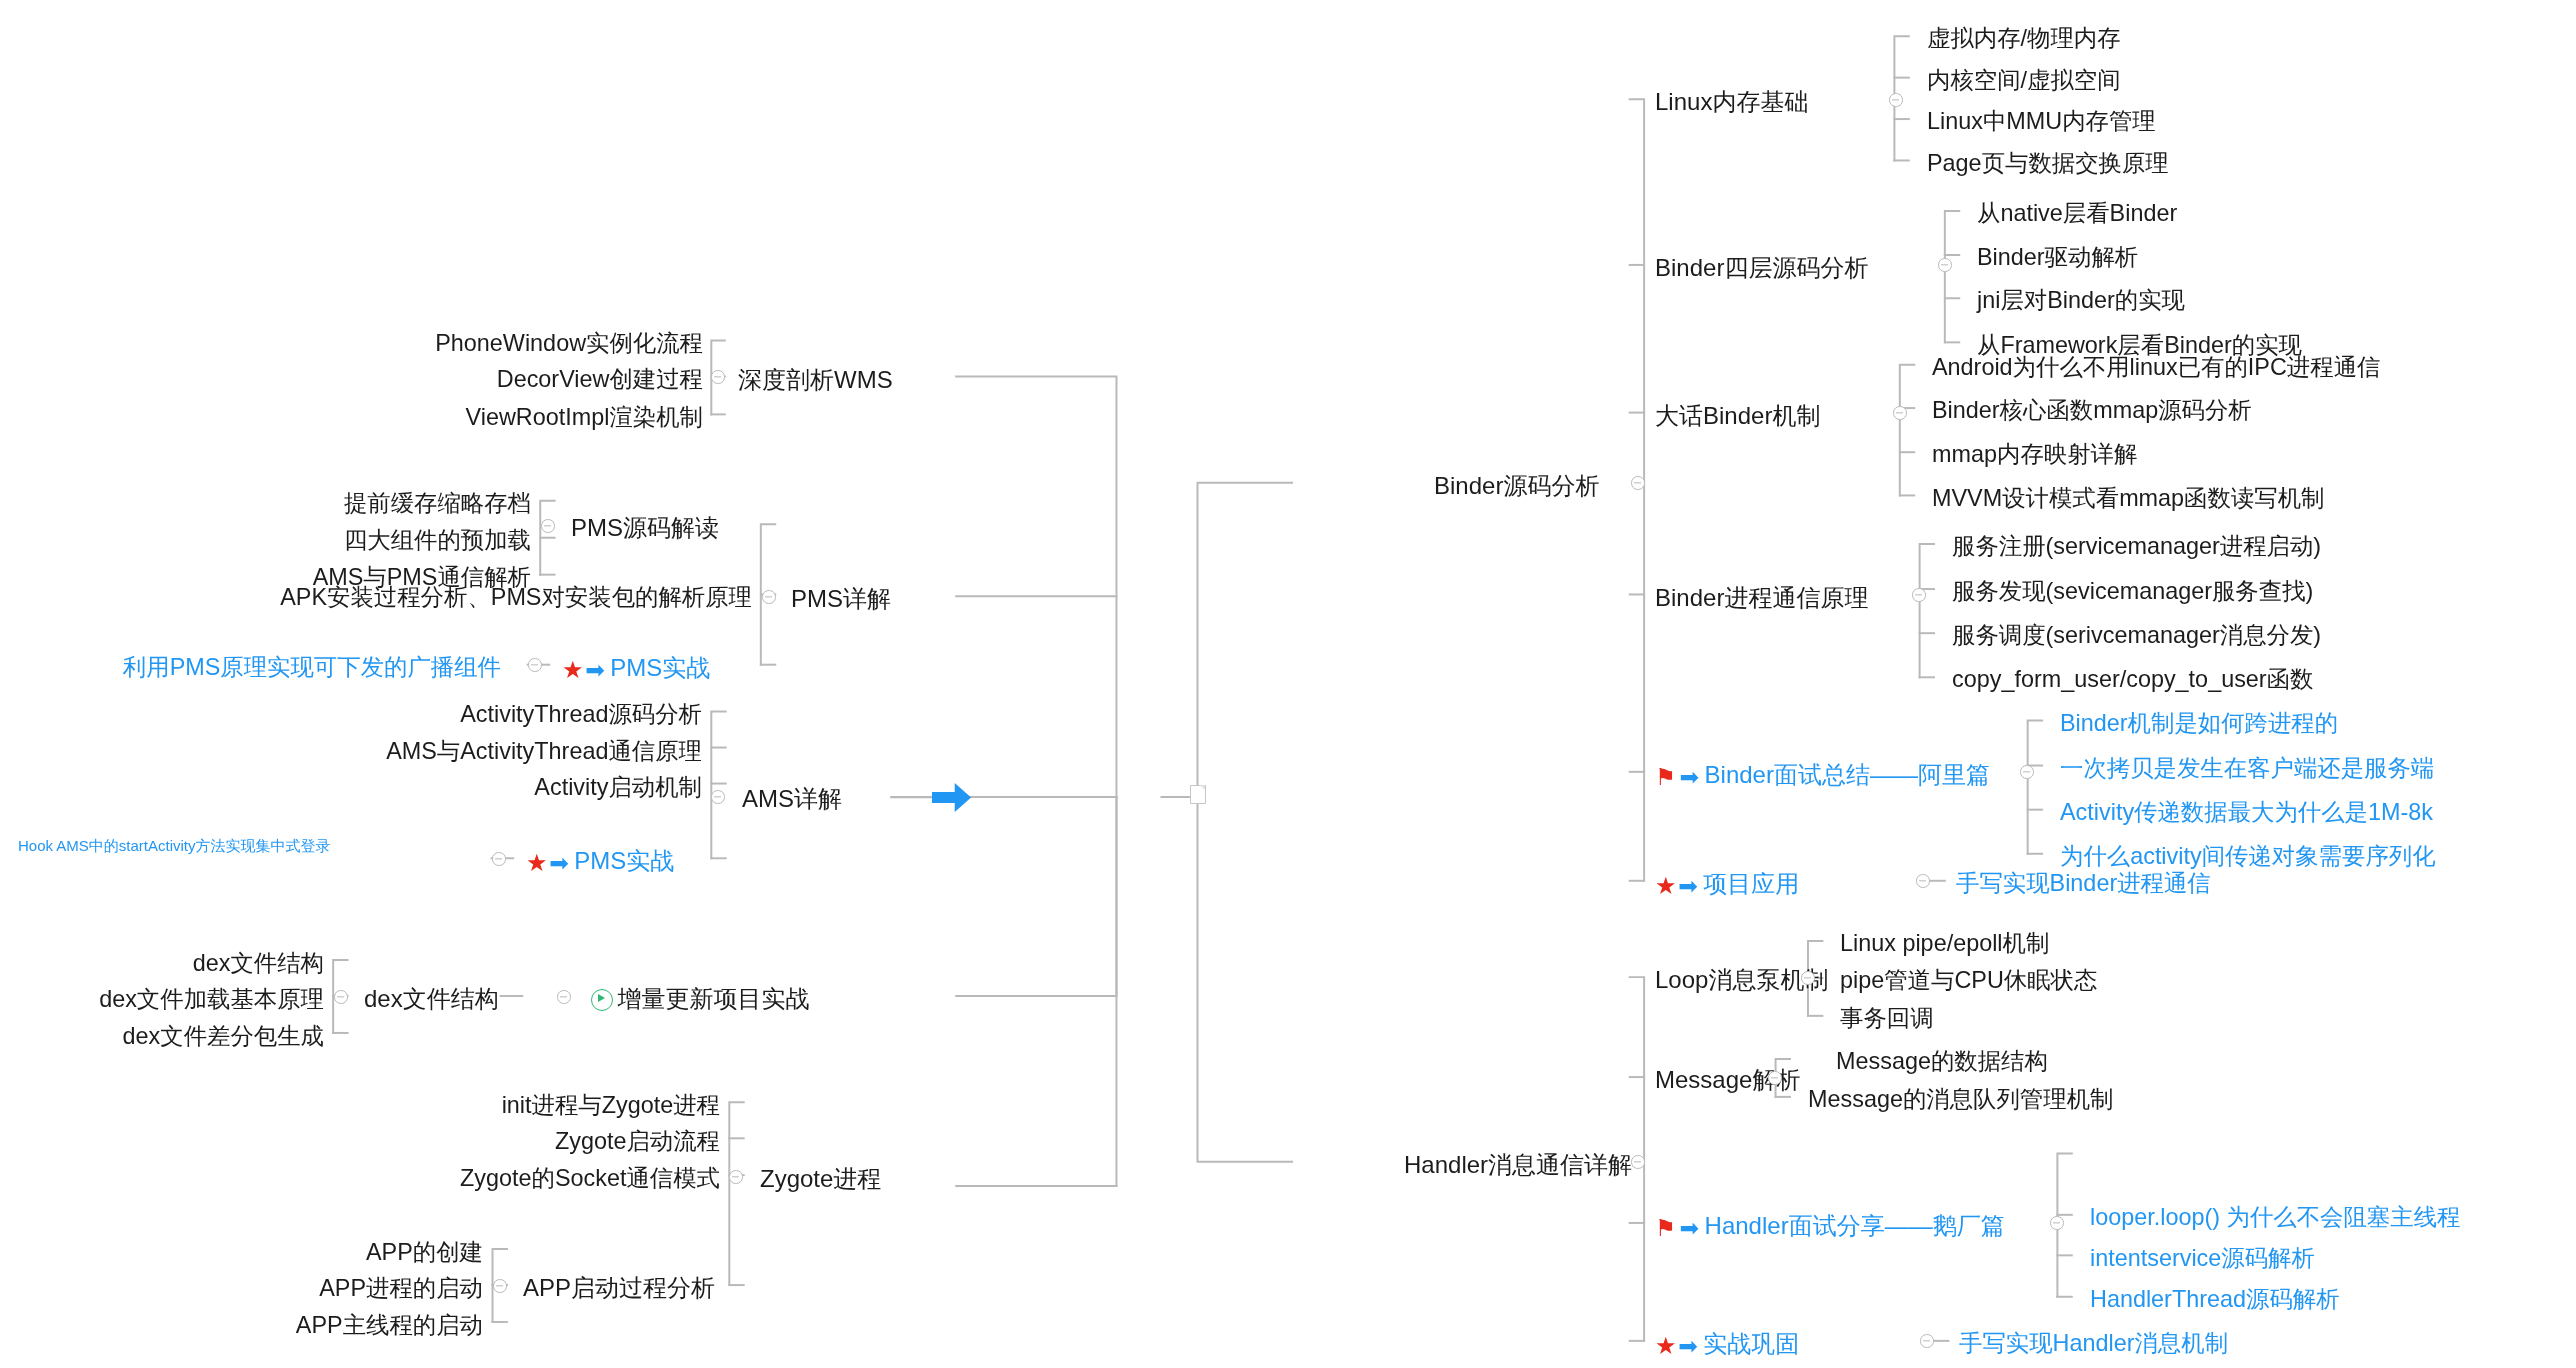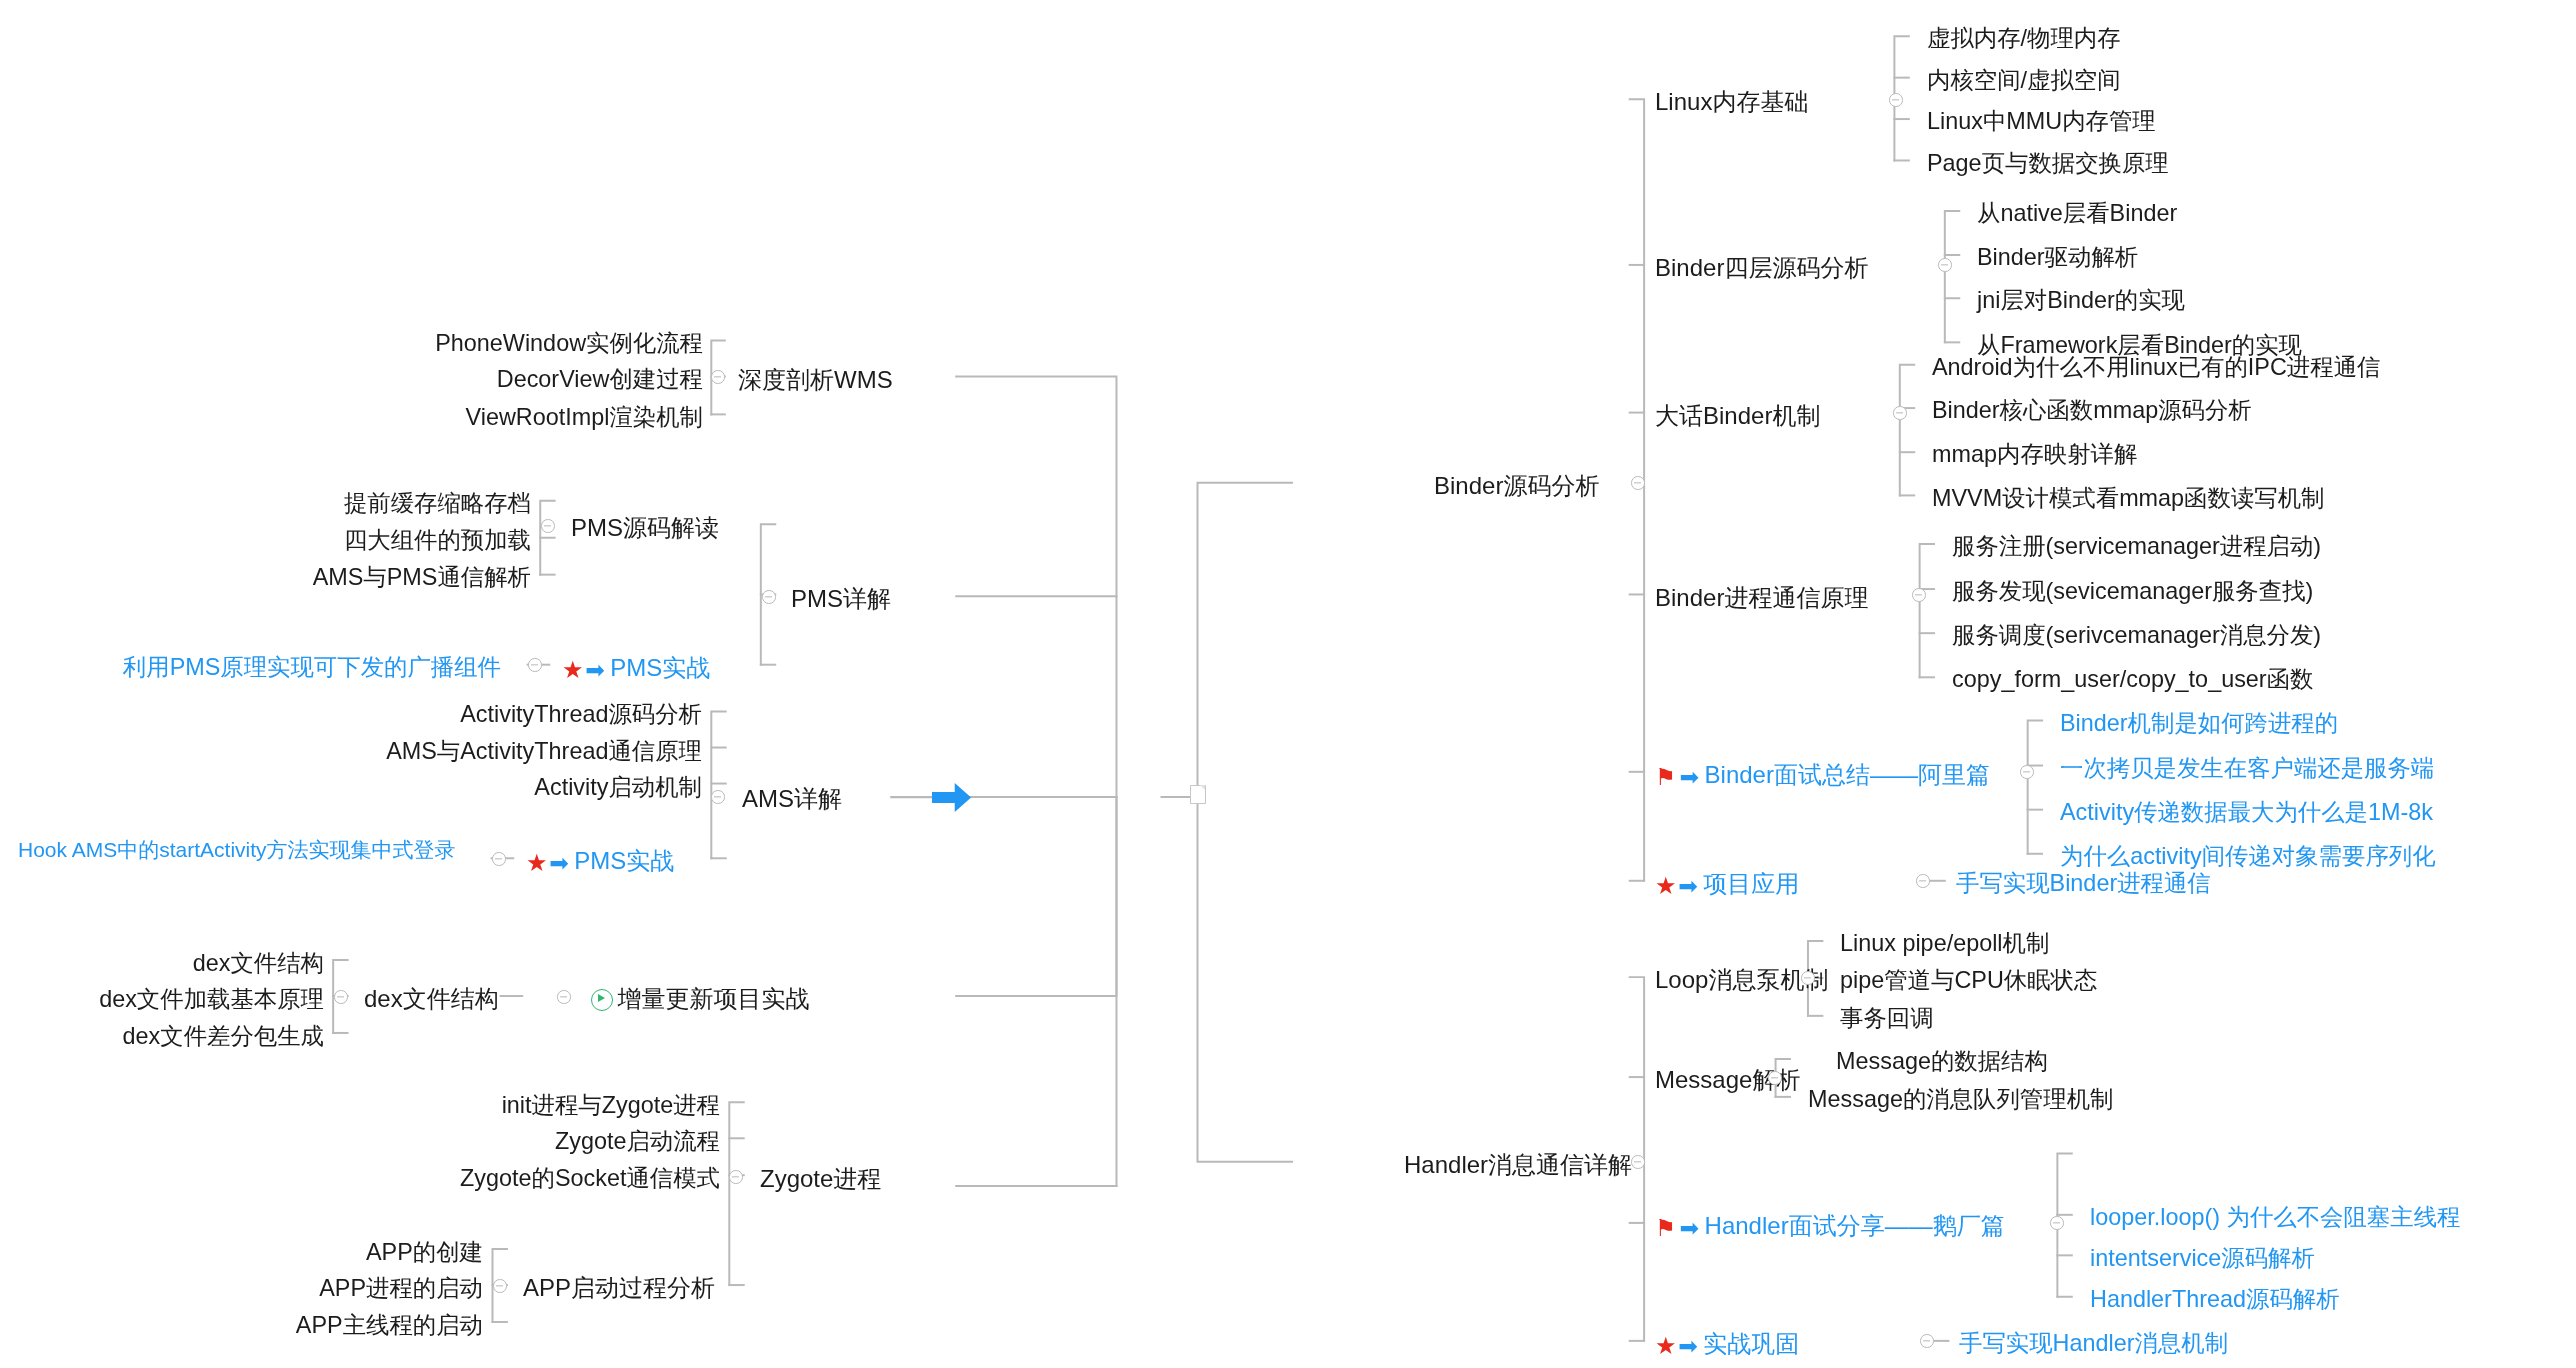--- a/index.html
+++ b/index.html
@@ -204,38 +204,39 @@
 
   <div class="node lvl1 lt" style="left:791px;top:583px;">PMS详解</div>
   <div class="dot" style="left:762px;top:590px;"></div>
 
   <div class="node lvl1 lt" style="left:571px;top:512px;">PMS源码解读</div>
   <div class="dot" style="left:541px;top:519px;"></div>
   <div class="node leaf rt" style="left:171px;top:488px;width:360px;">提前缓存缩略存档</div>
   <div class="node leaf rt" style="left:171px;top:525px;width:360px;">四大组件的预加载</div>
   <div class="node leaf rt" style="left:171px;top:562px;width:360px;">AMS与PMS通信解析</div>
 
+  <div class="node leaf rt" style="left:81px;top:582px;width:671px;">APK安装过程分析、PMS对安装包的解析原理</div>
 
   <div class="node lvl1 lt blue" style="left:562px;top:652px;">
     <span class="ic ic-star">★</span><span class="ic ic-arrow">➡</span><span>PMS实战</span>
   </div>
   <div class="dot" style="left:528px;top:658px;"></div>
   <div class="node leaf rt blue" style="left:45px;top:652px;width:456px;">利用PMS原理实现可下发的广播组件</div>
 
   <div class="node lvl1 lt" style="left:742px;top:783px;">AMS详解</div>
   <div class="dot" style="left:711px;top:790px;"></div>
   <div class="node leaf rt" style="left:297px;top:699px;width:405px;">ActivityThread源码分析</div>
   <div class="node leaf rt" style="left:297px;top:736px;width:405px;">AMS与ActivityThread通信原理</div>
   <div class="node leaf rt" style="left:297px;top:772px;width:405px;">Activity启动机制</div>
 
   <div class="node lvl1 lt blue" style="left:526px;top:845px;">
     <span class="ic ic-star">★</span><span class="ic ic-arrow">➡</span><span>PMS实战</span>
   </div>
   <div class="dot" style="left:492px;top:852px;"></div>
-  <div class="node wrap lt blue" style="left:18px;top:836px;width:450px;font-size:21px;">Hook AMS中的startActivity方法实现集中式登录</div>
+  <div class="node wrap lt blue" style="left:18px;top:836px;width:450px;font-size:15px;">Hook AMS中的startActivity方法实现集中式登录</div>
 
   <div class="node lvl1 lt" style="left:591px;top:983px;">
     <span class="ic-play"></span><span>增量更新项目实战</span>
   </div>
   <div class="dot" style="left:557px;top:990px;"></div>
 
   <div class="node lvl1 lt" style="left:364px;top:983px;">dex文件结构</div>
   <div class="dot" style="left:334px;top:990px;"></div>
   <div class="node leaf rt" style="left:72px;top:948px;width:252px;">dex文件结构</div>
   <div class="node leaf rt" style="left:72px;top:984px;width:252px;">dex文件加载基本原理</div>

